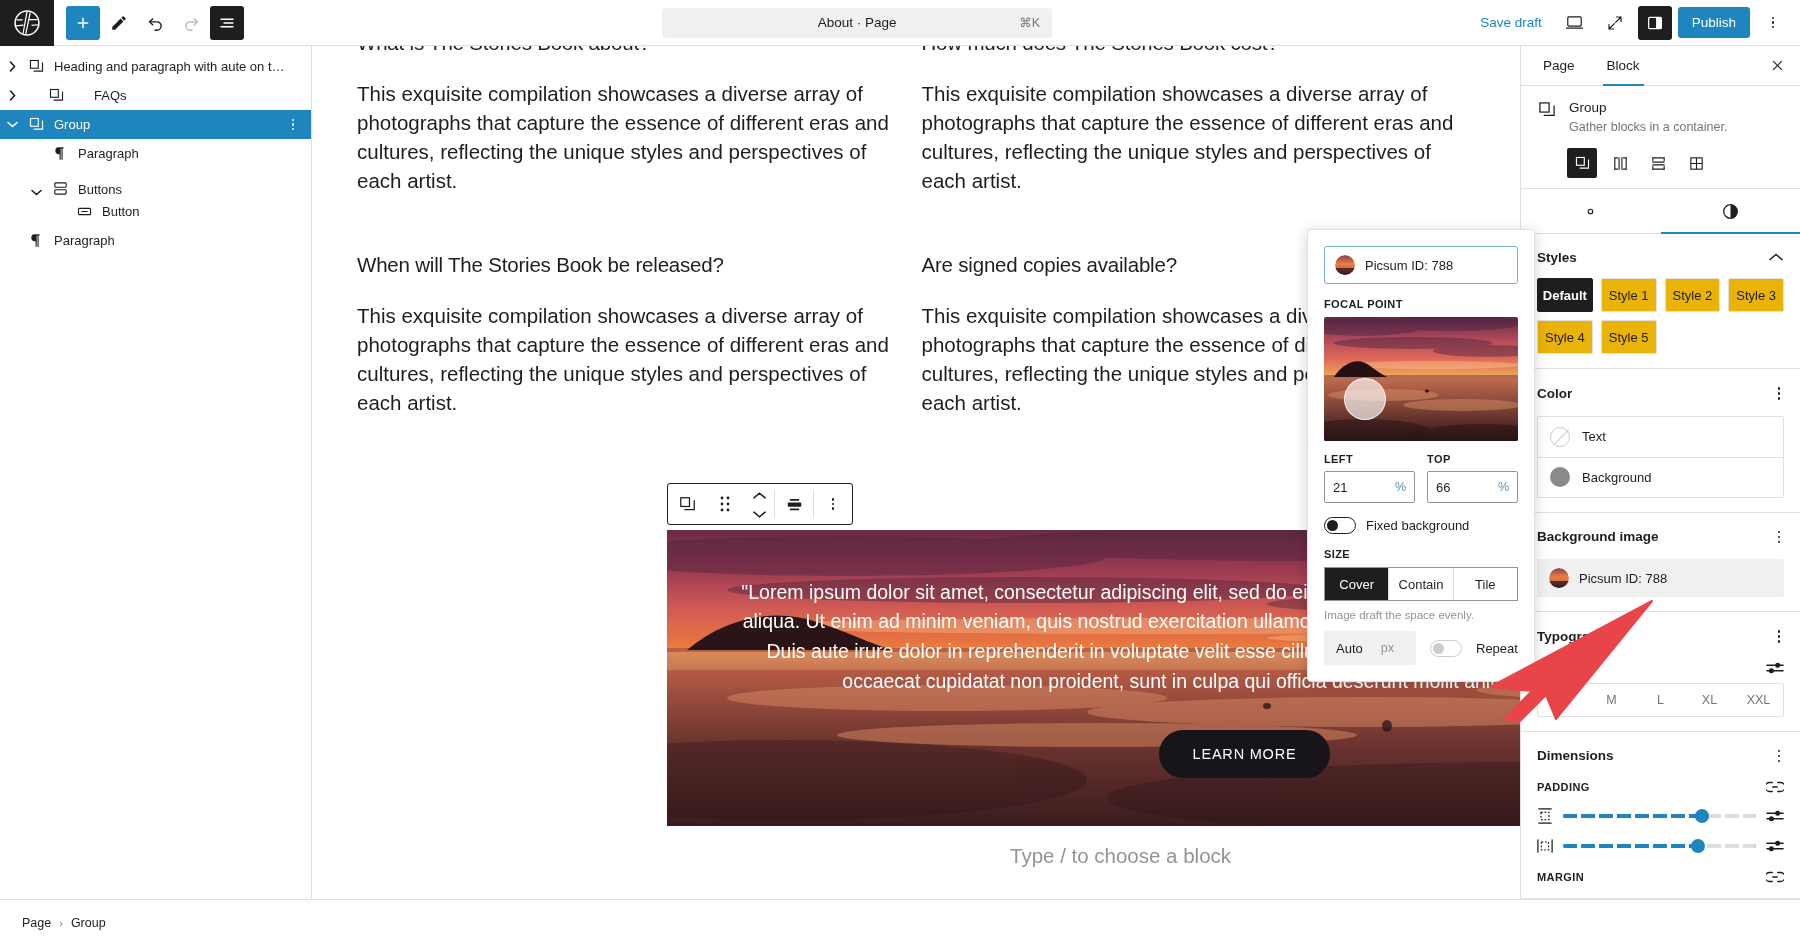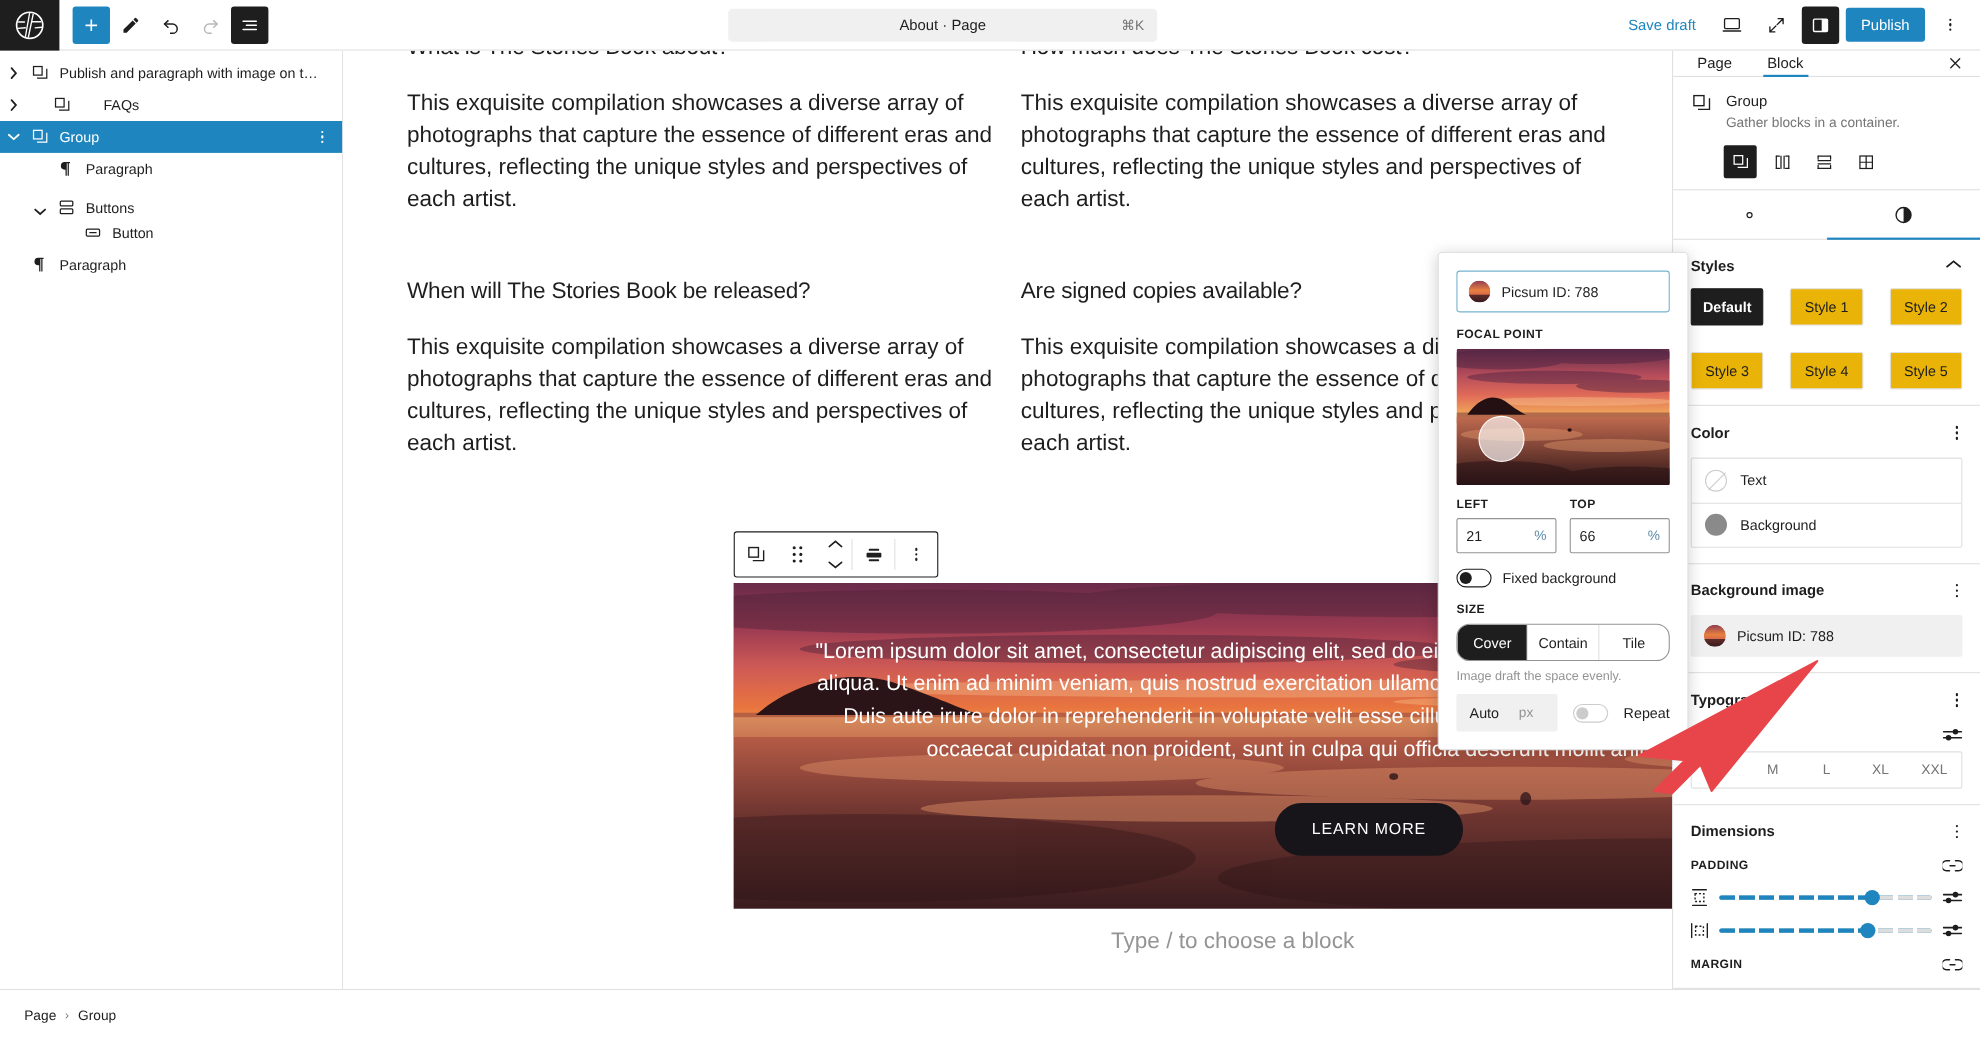--- a/index.html
+++ b/index.html
@@ -104,21 +104,21 @@
   .lv-dots { display:flex; flex-direction:column; gap:2px; align-items:center; }
   .lv-dots i { width:2.5px; height:2.5px; border-radius:50%; background: currentColor; display:block; }
 
   
   .canvas {
     flex: 1; position: relative; background: #fff; overflow: hidden;
   }
   .canvas-inner { position: relative; width: 100%; height: 100%; }
 
   .faq-grid {
-    position: absolute; left: 58px; top: -16px; right: 50px;
+    position: absolute; left: 45px; top: -16px; right: 50px;
     display: grid; grid-template-columns: 1fr 1fr; column-gap: 16px;
   }
   .faq-col { }
   .faq-h {
     font-size: 20.5px; font-weight: 400; color: #1e1e1e;
     letter-spacing: -0.2px; line-height: 1.3;
     margin-bottom: 22px;
   }
   .faq-p {
     font-size: 20.5px; line-height: 1.42; color: #1e1e1e;
@@ -212,21 +212,21 @@
     position: relative; cursor: pointer; flex:0 0 32px;
   }
   .toggle i {
     position:absolute; width: 11px; height: 11px; border-radius:50%; background:#1e1e1e;
     top: 2px; left: 2px;
   }
   .toggle.off-grey { border-color:#ccc; }
   .toggle.off-grey i { background:#ccc; }
   .toggle-lbl { font-size: 13px; }
   .seg {
-    display: flex; border: 1px solid #949494; border-radius: 12px; overflow: hidden; height: 34px;
+    display: flex; border: 1px solid #949494; border-radius: 0; overflow: hidden; height: 34px;
   }
   .seg-item {
     flex: 1; display:flex; align-items:center; justify-content:center;
     font-size: 13px; cursor: pointer; color:#1e1e1e;
   }
   .seg-item.active { background:#1e1e1e; color:#fff; }
   .seg-item + .seg-item { border-left: 1px solid #e0e0e0; }
   .help-text { font-size: 11.5px; color: #949494; margin-top: 8px; }
   .auto-row { display:flex; align-items:center; gap: 14px; margin-top: 10px; }
   .auto-box {
@@ -275,21 +275,21 @@
   }
   .ins-subtab.active::after {
     content:""; position:absolute; left:0; right:0; bottom:-1px; height:2px; background:#1e85be;
   }
   .sect { border-bottom: 1px solid #e0e0e0; padding: 14px 16px; }
   .sect-head { display:flex; align-items:center; justify-content:space-between; }
   .sect-title { font-size: 13.5px; font-weight: 600; }
   .chev-up { cursor:pointer; color:#1e1e1e; }
   .dots-v { display:flex; flex-direction:column; gap: 2.5px; cursor:pointer; padding: 4px; }
   .dots-v i { width: 2.5px; height:2.5px; border-radius:50%; background:#1e1e1e; display:block; }
-  .style-grid { display:grid; grid-template-columns: 1fr 1fr 1fr; gap: 24px; margin-top: 12px; }
+  .style-grid { display:grid; grid-template-columns: 1fr 1fr 1fr 1fr; gap: 8px; margin-top: 12px; }
   .style-btn {
     height: 34px; display:flex; align-items:center; justify-content:center;
     border: 1px solid #e0e0e0; border-radius: 2px; font-size: 13px; cursor:pointer;
     background: #eab308; color: #1e1e1e;
   }
   .style-btn.active { background:#1e1e1e; color:#fff; border-color:#1e1e1e; font-weight:600; }
   .color-list { border:1px solid #e0e0e0; border-radius:2px; margin-top: 12px; }
   .color-row {
     display:flex; align-items:center; gap: 12px; height: 40px; padding: 0 12px; cursor:pointer;
     font-size: 13px;
@@ -435,21 +435,21 @@
               <svg width="9" height="13" viewBox="0 0 9 13" fill="none" stroke="currentColor" stroke-width="1.6" stroke-linecap="round">
                 <path d="M2.5 2l4 4.5-4 4.5"></path>
               </svg>
             </span>
             <span class="lv-icon">
               <svg width="17" height="17" viewBox="0 0 24 24" fill="none" stroke="currentColor" stroke-width="1.6">
                 <rect x="3.5" y="3.5" width="11" height="11"></rect>
                 <path d="M8 18.5h12.5V6.5"></path>
               </svg>
             </span>
-            <span class="lv-label">Publish and paragraph with image on t…</span>
+            <span class="lv-label">Heading and paragraph with aute on t…</span>
           </div>
           <div class="lv-row" style="padding-left: 0px; gap: 20px;">
             <span class="lv-chev">
               <svg width="9" height="13" viewBox="0 0 9 13" fill="none" stroke="currentColor" stroke-width="1.6" stroke-linecap="round">
                 <path d="M2.5 2l4 4.5-4 4.5"></path>
               </svg>
             </span>
             <span class="lv-icon">
               <svg width="17" height="17" viewBox="0 0 24 24" fill="none" stroke="currentColor" stroke-width="1.6">
                 <rect x="3.5" y="3.5" width="11" height="11"></rect>

